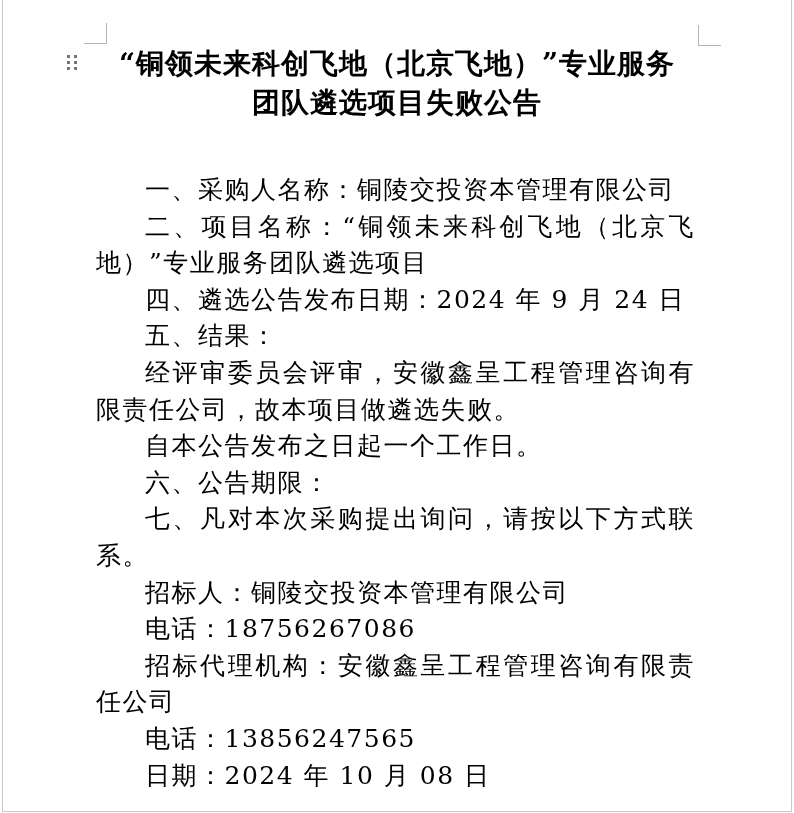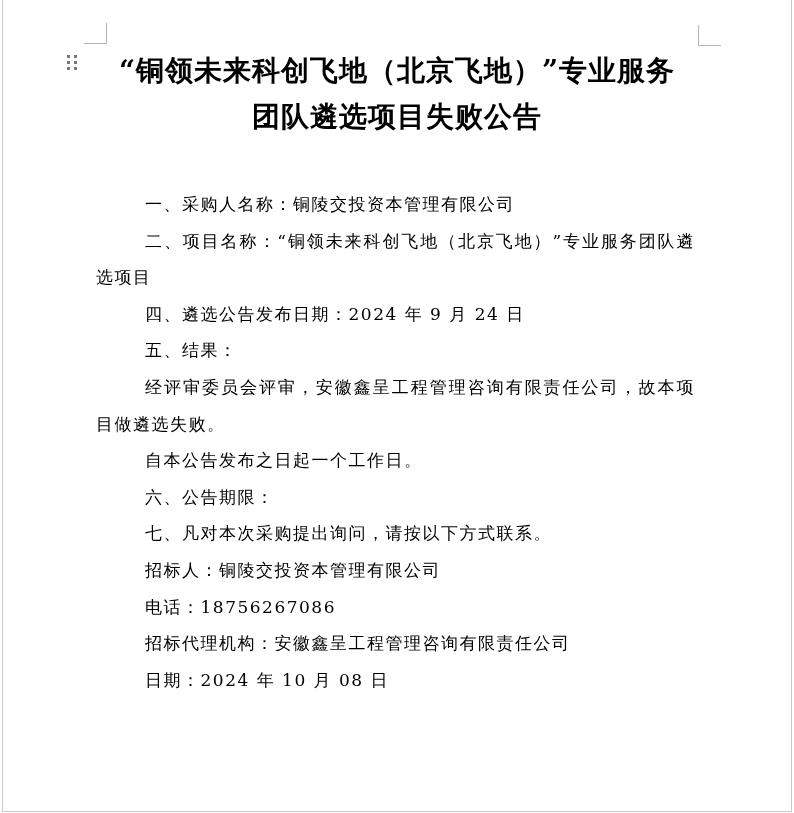--- a/index.html
+++ b/index.html
@@ -60,26 +60,26 @@
   }
   .doc-title {
     margin: 0;
     padding: 44px 70px 0 70px;
     text-align: center;
     font-size: 28px;
     font-weight: bold;
     line-height: 39px;
     letter-spacing: 1px;
   }
-  .doc-title .tline { display: block; margin-top: 7px; }
+  .doc-title .tline { display: block; }
   .doc-body {
     margin-top: 50px;
     padding-left: 93px;
     padding-right: 96px;
-    font-size: 17px;
+    font-size: 25px;
     line-height: 36.6px;
     letter-spacing: 1.5px;
     text-align: justify;
   }
   .doc-body p {
     margin: 0;
     text-indent: 49px;
   }
 </style>
 </head>
@@ -109,16 +109,17 @@
     <p>二、项目名称：“铜领未来科创飞地（北京飞地）”专业服务团队遴选项目</p>
     <p>四、遴选公告发布日期：2024 年 9 月 24 日</p>
     <p>五、结果：</p>
     <p>经评审委员会评审，安徽鑫呈工程管理咨询有限责任公司，故本项目做遴选失败。</p>
     <p>自本公告发布之日起一个工作日。</p>
     <p>六、公告期限：</p>
     <p>七、凡对本次采购提出询问，请按以下方式联系。</p>
     <p>招标人：铜陵交投资本管理有限公司</p>
     <p>电话：18756267086</p>
     <p>招标代理机构：安徽鑫呈工程管理咨询有限责任公司</p>
+    <p>电话：13856247565</p>
     <p>日期：2024 年 10 月 08 日</p>
   </div>
 
 </div>
 
 </body></html>

